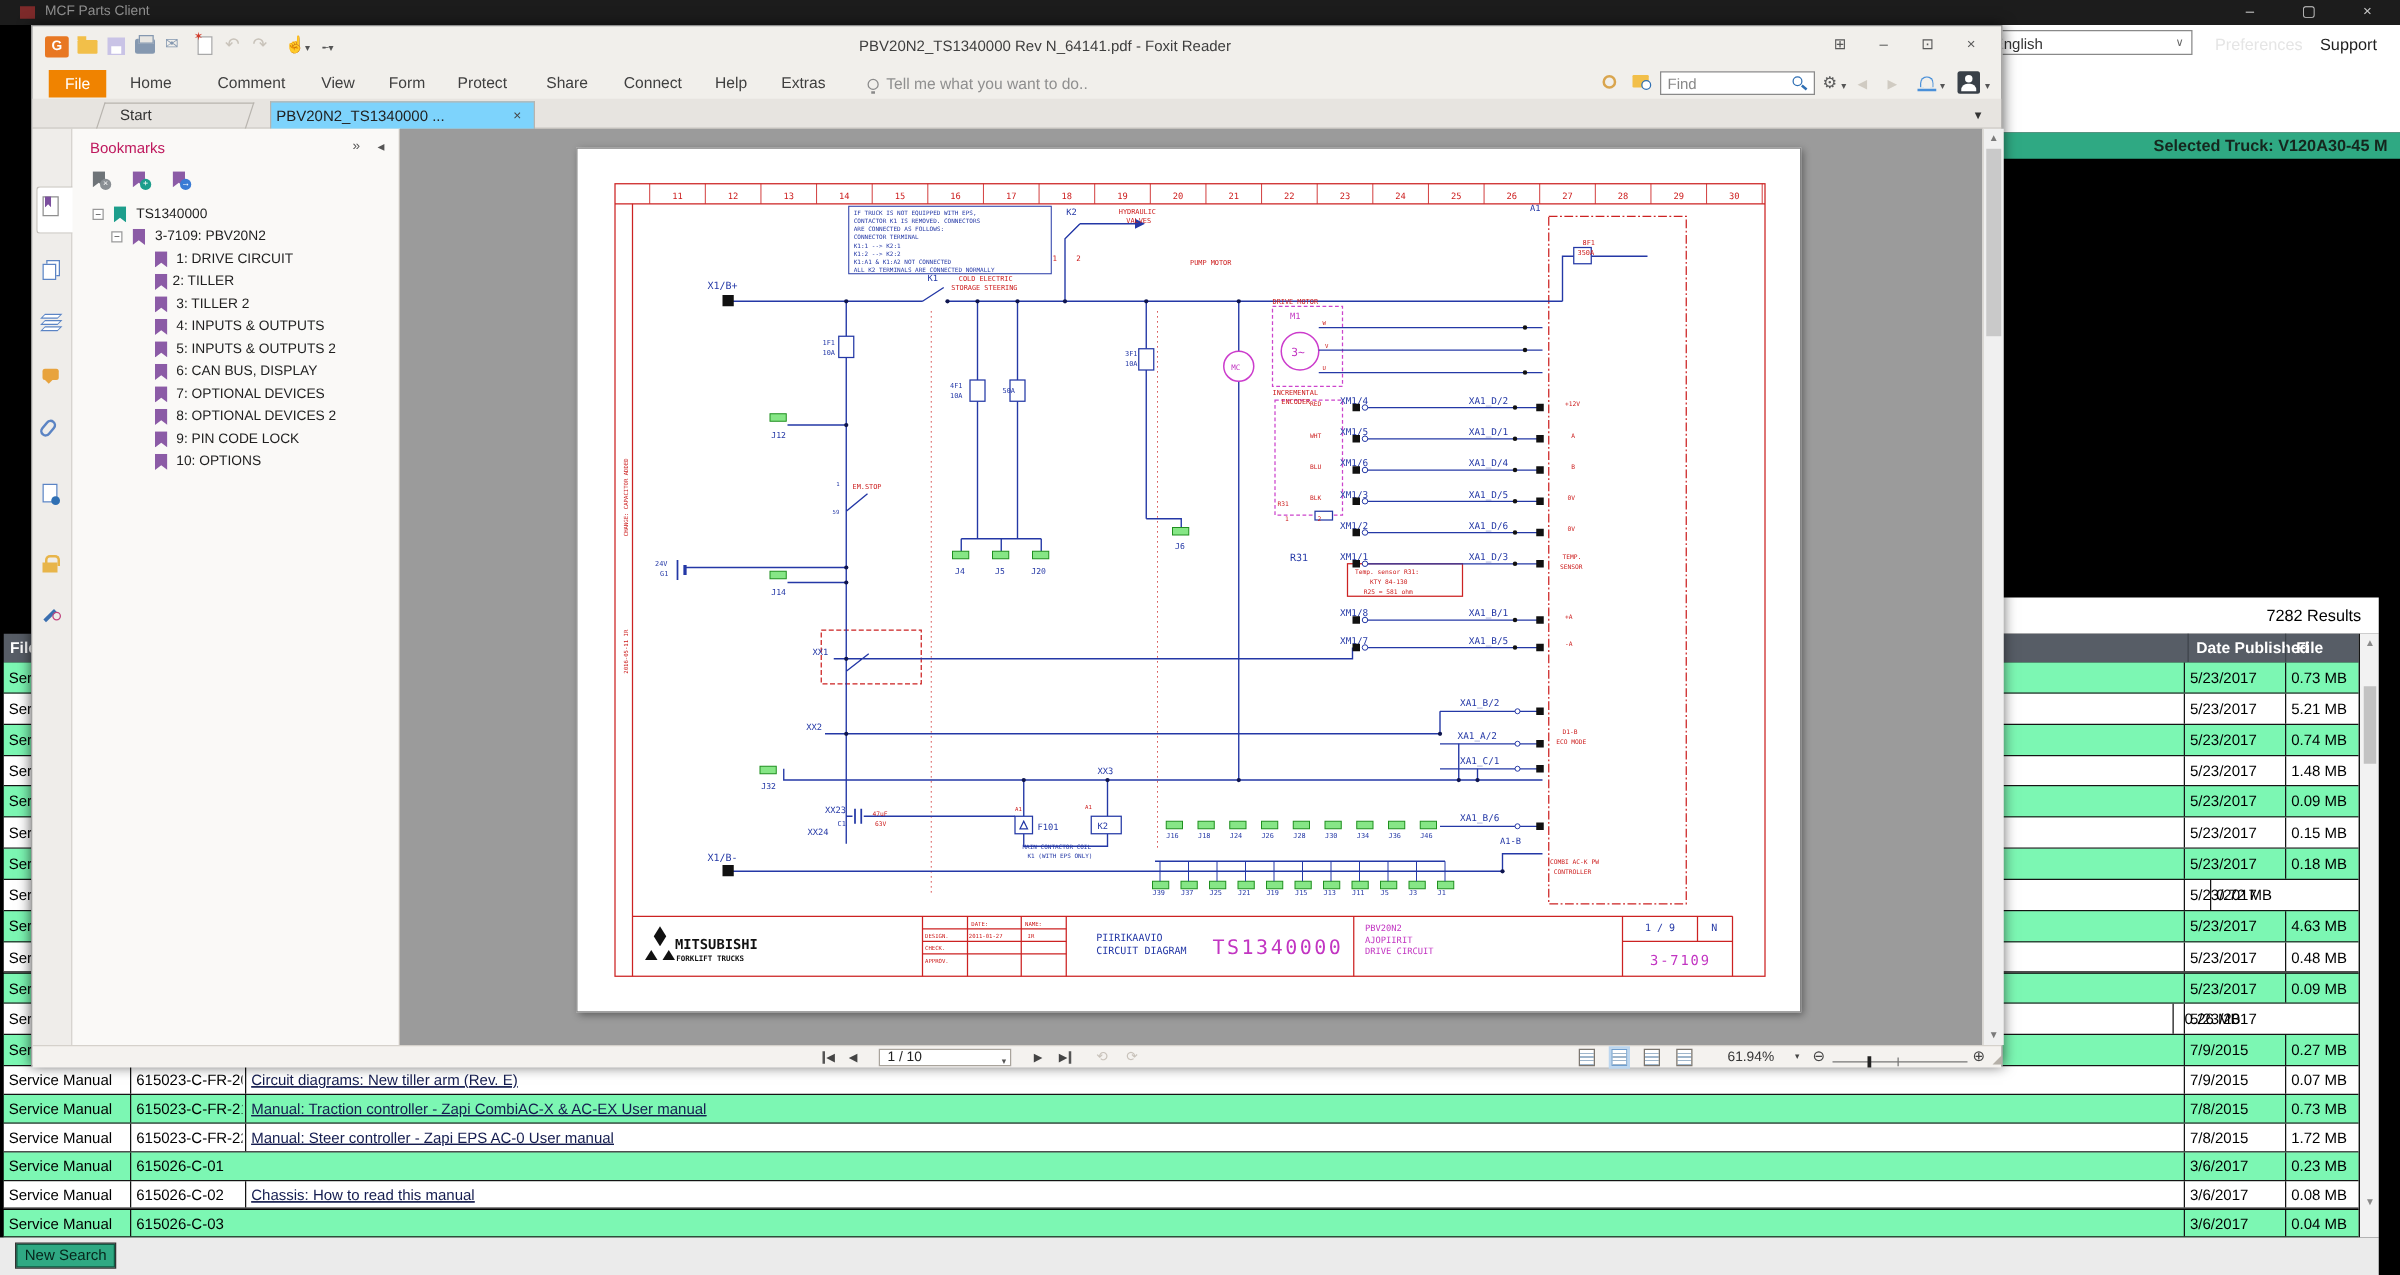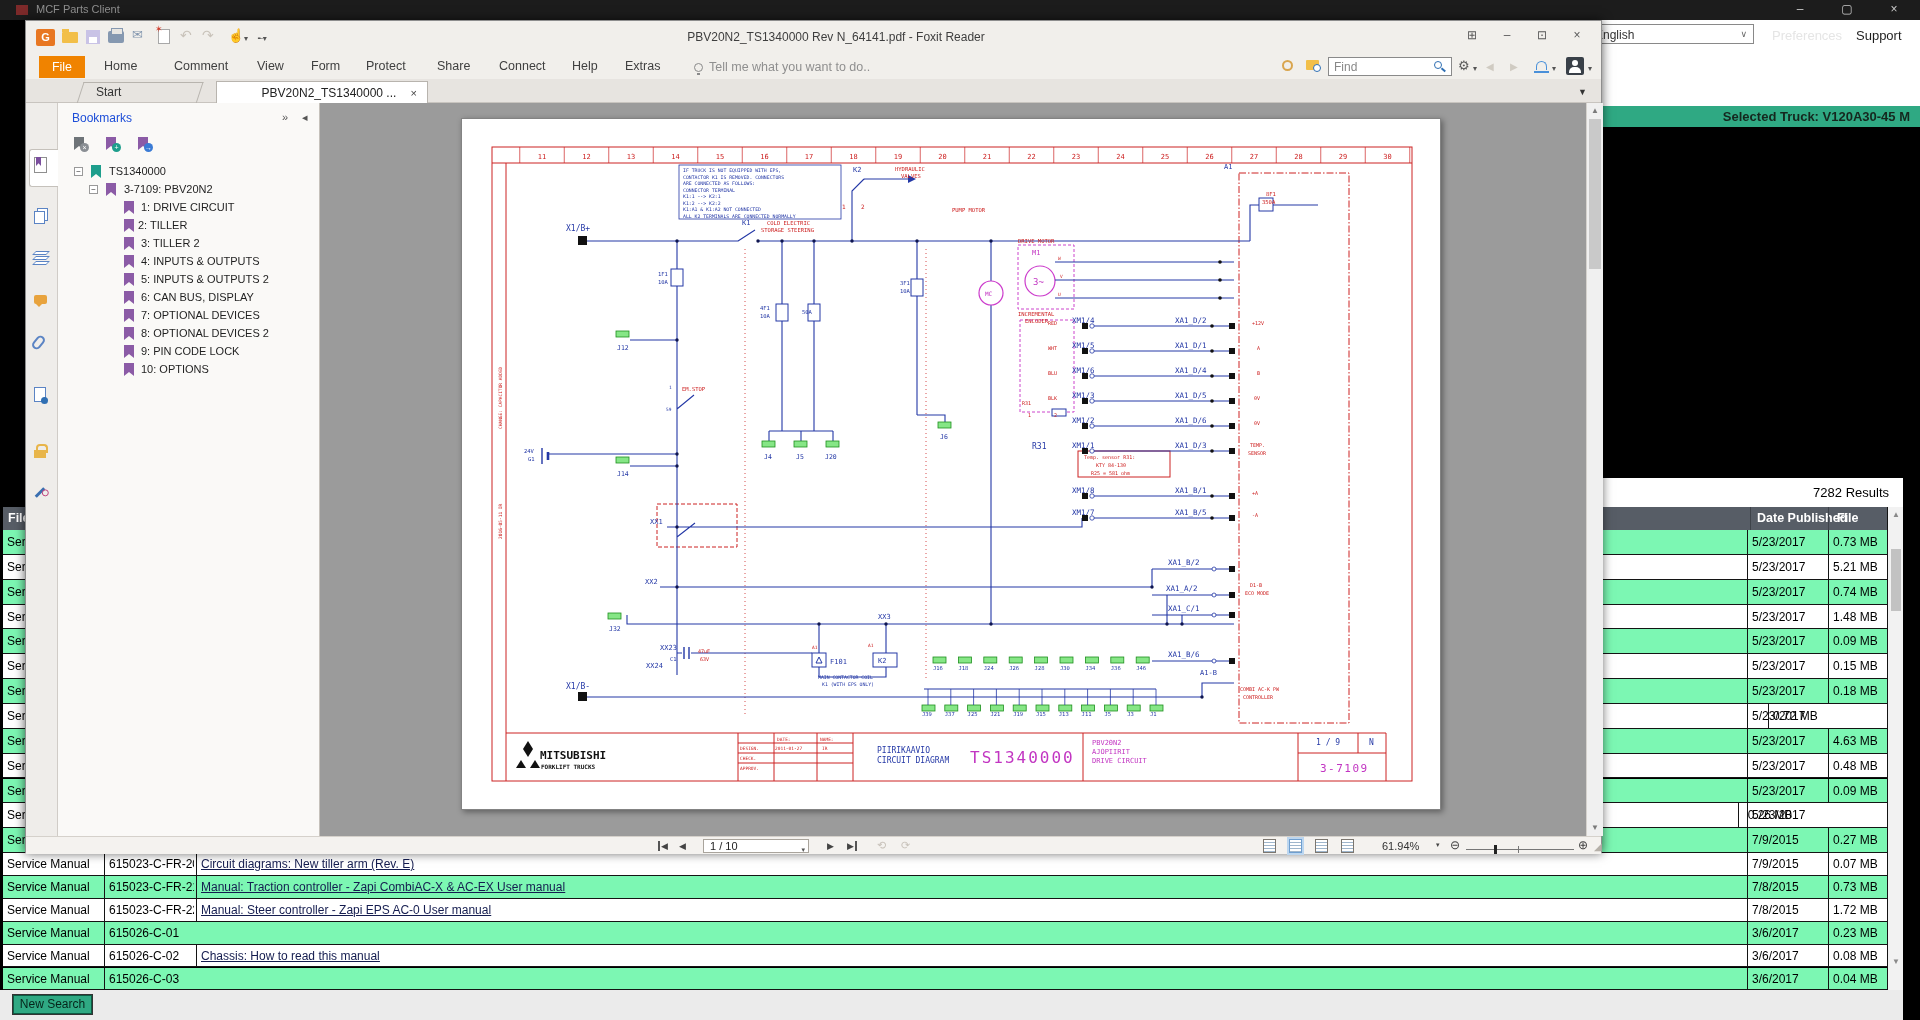--- a/index.html
+++ b/index.html
@@ -83,22 +83,22 @@
   .bell::after { content:""; position:absolute; left:-3px; top:9px; width:15px; height:1.6px; background:#4a90d9; }
   .avatar { left:1540px; top:2px; width:18px; height:18px; background:#394048; border-radius:2px; }
   .avatar::before { content:""; position:absolute; left:6px; top:3px; width:6px; height:6px; background:#fff; border-radius:50%; }
   .avatar::after { content:""; position:absolute; left:3px; top:10px; width:12px; height:6px; background:#fff; border-radius:5px 5px 0 0; }
 
   
   #tabrow { left:0; top:58px; width:100%; height:24px; background:#e7e4e0; border-bottom:1px solid #c8c4bf; }
   #tab-start { left:48px; top:3px; width:130px; height:21px; font-size:12px; color:#333; padding-left:22px; line-height:21px; }
   #tab-start::before { content:""; position:absolute; left:6px; top:0; width:118px; height:21px;
                        border:1px solid #b8b4ae; border-bottom:none; transform:skewX(-18deg); }
-  #tab-doc { left:190px; top:2px; width:212px; height:22px; background:#ffffff; border:1px solid #b8b4ae;
-             border-bottom:none; font-size:12px; color:#222; line-height:22px; padding-left:14px;text-align:center; }
+  #tab-doc { left:190px; top:2px; width:212px; height:22px; background:#7dd3fc; border:1px solid #b8b4ae;
+             border-bottom:none; font-size:12px; color:#222; line-height:22px; padding-left:4px; }
   #tab-doc .x { position:absolute; right:10px; top:0; color:#444; font-size:11px; }
   #ribbon-collapse { left:1552px; top:66px; color:#333; font-size:9px; }
 
   
   #fx-sidebar { left:0; top:82px; width:32px; height:733px; background:#efedea; border-right:1px solid #d0ccc7; }
   #sb-active { left:3px; top:46px; width:30px; height:38px; background:#fff; border:1px solid #c5c1bb; border-right:none; border-radius:3px 0 0 3px; }
   .sbi { left:8px; width:18px; height:18px; }
   .ic-page { width:13px; height:16px; background:#fff; border:1px solid #8f8f8f; }
   .ic-page::before { content:""; position:absolute; left:1px; top:-1px; width:5px; height:9px; background:#7b4f9e;
                      clip-path:polygon(0 0,100% 0,100% 100%,50% 70%,0 100%); }
@@ -109,21 +109,21 @@
   .ic-clip { width:9px; height:15px; border:2px solid #5b84c4; border-radius:5px; transform:rotate(40deg); }
   .ic-cert { width:12px; height:15px; background:#fff; border:1px solid #5b84c4; }
   .ic-cert::after { content:""; position:absolute; right:-3px; bottom:-3px; width:7px; height:7px; background:#2f6fb3; border-radius:50%; }
   .ic-lock { width:12px; height:8px; background:#e8b54a; margin-top:7px; }
   .ic-lock::before { content:""; position:absolute; left:2px; top:-6px; width:8px; height:7px; border:2px solid #e8b54a; border-bottom:none; border-radius:4px 4px 0 0; }
   .ic-sign { width:12px; height:3px; background:#3a6fb0; transform:rotate(-45deg); margin-top:6px; }
   .ic-sign::after { content:""; position:absolute; left:6px; top:2px; width:5px; height:5px; border:1.5px solid #c0447e; border-radius:50%; transform:rotate(45deg); }
 
   
   #bm-panel { left:32px; top:82px; width:262px; height:733px; background:#faf9f7; border-right:1px solid #c5c1bb; }
-  #bm-title { left:14px; top:8px; font-size:12px; color:#1d4ed8; }
+  #bm-title { left:14px; top:8px; font-size:12px; color:#be185d; }
   .bm-hico { top:8px; font-size:11px; color:#555; }
   .flag { position:absolute; width:10px; height:13px; background:#8b5ba6;
           clip-path:polygon(0 0,100% 0,100% 100%,50% 70%,0 100%); }
   .flag.teal { background:#1d9e8c; }
   .badge { position:absolute; width:9px; height:9px; border-radius:50%; color:#fff; font-size:7px;
            text-align:center; line-height:9px; }
   .bm-row { position:absolute; left:0; width:100%; height:18px; }
   .bm-exp { position:absolute; top:4px; width:9px; height:9px; border:1px solid #999; background:#fff;
             font-size:8px; line-height:7px; text-align:center; color:#333; }
   .bm-txt { position:absolute; top:2px; font-size:11px; color:#1f1f1f; white-space:nowrap; }

